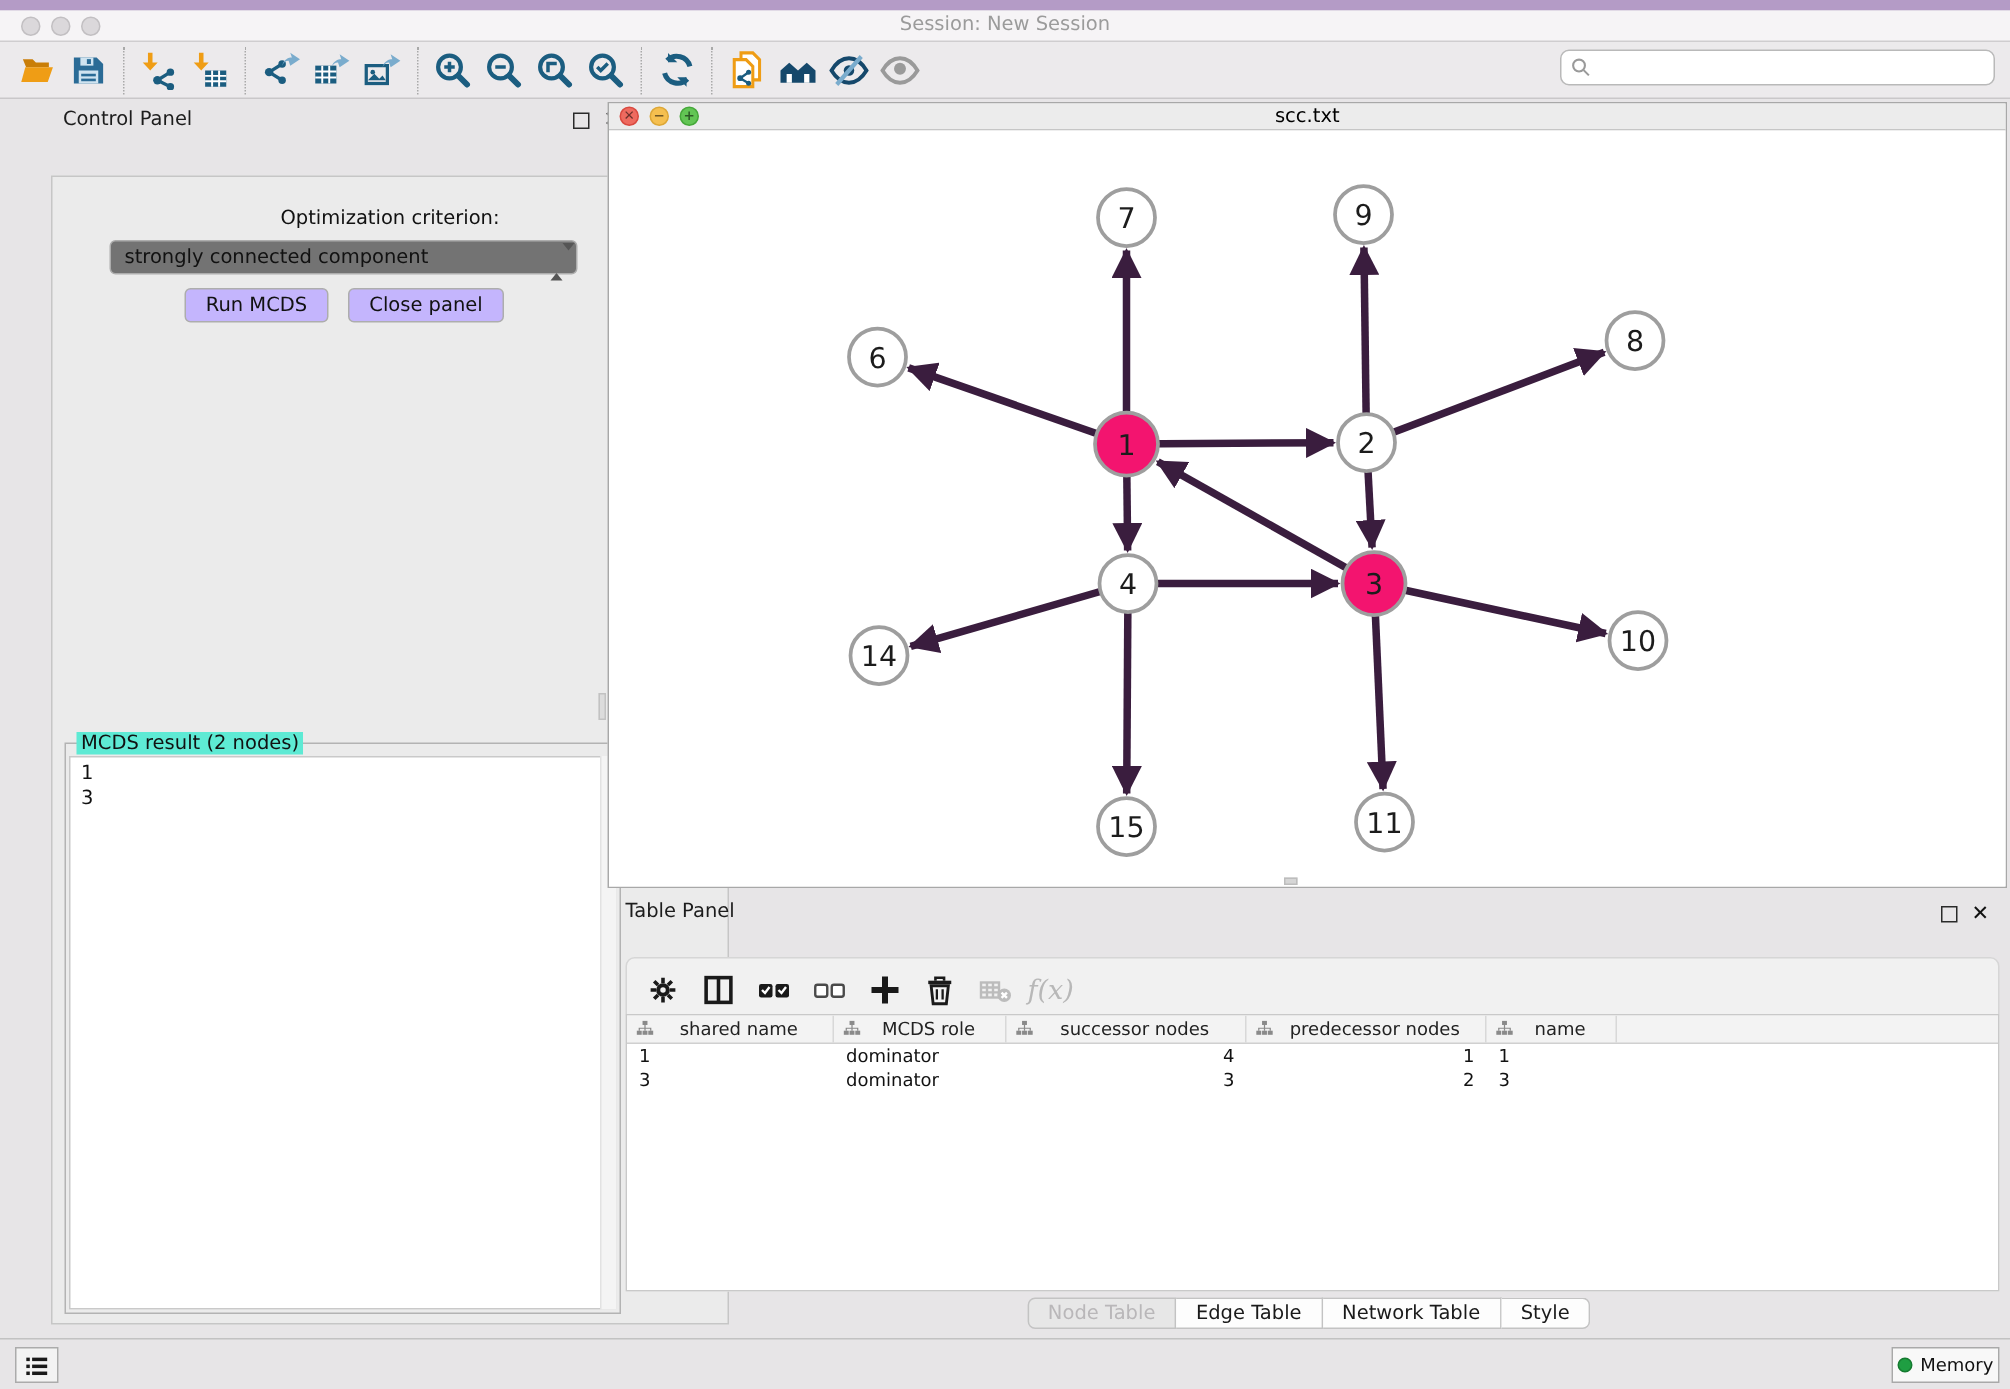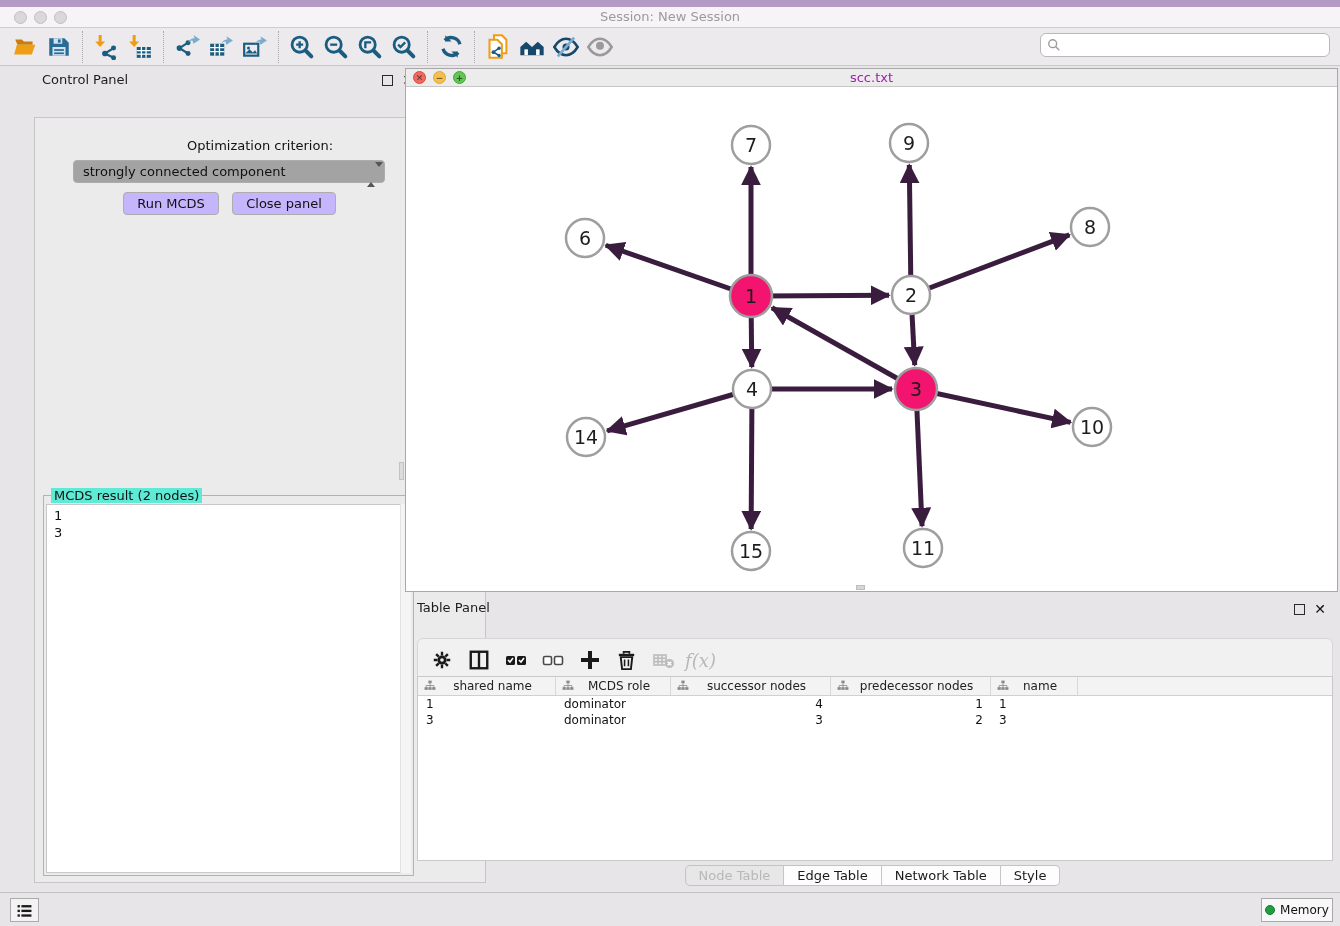--- a/index.html
+++ b/index.html
@@ -34,38 +34,38 @@
 
   .tabbar { display:flex; }
   .tab { background:#fdfdfd; border:1px solid #c3c3c3; border-left:none; font-size:13px; color:#1a1a1a; padding:0 13px; height:21px; line-height:20px; }
   .tab:first-child { border-left:1px solid #c3c3c3; border-radius:5px 0 0 5px; }
   .tab:last-child { border-radius:0 5px 5px 0; }
   .tab.active { background:#e7e7e7; color:#b9b7b9; }
   #cp-tabs { position:absolute; left:50%; transform:translateX(-50%); top:31px; z-index:2; }
 
   #cp-content { left:6px; top:51px; width:452px; height:766px; background:#ebebeb; border:1px solid #c6c6c6; }
   #criterion-label { width:100%; text-align:center; top:20px; font-size:13px; color:#111; }
-  #criterion-select { left:38px; top:42px; width:312px; height:23px; background:#a3a3a3; border:1px solid #adadad; border-radius:4px; font-size:13px; color:#111; line-height:21px; padding-left:9px; }
+  #criterion-select { left:38px; top:42px; width:312px; height:23px; background:#737373; border:1px solid #adadad; border-radius:4px; font-size:13px; color:#111; line-height:21px; padding-left:9px; }
   #criterion-stepper { position:absolute; right:7px; top:3px; width:10px; height:16px; }
   #criterion-stepper .up { width:0;height:0;border-left:4px solid transparent;border-right:4px solid transparent;border-bottom:5px solid #555; margin-bottom:3px;}
   #criterion-stepper .dn { width:0;height:0;border-left:4px solid transparent;border-right:4px solid transparent;border-top:5px solid #555;}
   .push-btn { position:absolute; height:23px; background:#c4b5fd; border:1px solid #adadad; border-radius:4px; font-size:13px; color:#111; text-align:center; line-height:21px; }
   #run-btn { left:88px; top:74px; width:96px; }
   #close-panel-btn { left:197px; top:74px; width:104px; }
 
   #mcds-result { left:8px; top:377px; width:371px; height:381px; border:1px solid #b3b3b3; background:#ebebeb; }
   #mcds-result-title { position:absolute; left:7px; top:-8px; background:#5eead4; padding:0 3px; font-size:13px; color:#111; }
   #mcds-result-text { position:absolute; left:2px; top:8px; right:2px; bottom:2px; background:#fff; border:1px solid #c9c9c9; font-size:13px; color:#111; line-height:17px; padding:2px 0 0 7px; white-space:pre-line; }
   #mcds-scroll { position:absolute; right:2px; top:8px; bottom:2px; width:11px; background:#f4f4f4; border-left:1px solid #e2e2e2; }
 
   
   #network-window { left:405px; top:68px; width:933px; height:524px; border:1px solid #a8a8a8; background:#fff; }
   #nw-titlebar { left:0; top:0; width:100%; height:18px; background:#ececec; border-bottom:1px solid #c6c6c6; }
   .nw-light { position:absolute; top:2px; width:13px; height:13px; border-radius:50%; font-size:9px; font-weight:bold; color:rgba(0,0,0,0.55); text-align:center; line-height:13px; }
-  #nw-title { width:100%; text-align:center; font-size:13px; color:#a21caf; line-height:17px; }
+  #nw-title { width:100%; text-align:center; font-size:13px; color:#000000; line-height:17px; }
   #graph-canvas { left:0; top:18px; width:931px; height:504px; background:#fff; }
   #bottom-splitter-handle { left:450px; top:516px; width:9px; height:5px; background:#d6d6d6; border:1px solid #bdbdbd; }
   #left-splitter-handle { left:399px; top:462px; width:5px; height:18px; background:#dcdcdc; border:1px solid #c2c2c2; }
 
   
   #table-panel { left:405px; top:597px; width:935px; height:290px; }
   #tp-header { left:12px; top:3px; }
   #tp-icons { right:14px; top:4px; }
   #tp-toolbar { left:12px; top:28px; width:916px; height:44px; background:#f1f1f1; border:1px solid #d6d6d6; border-radius:6px; display:flex; align-items:center; padding-left:8px; gap:6px;margin-top:13px; }
   .tpi { width:31px; height:30px; display:flex; align-items:center; justify-content:center; }

